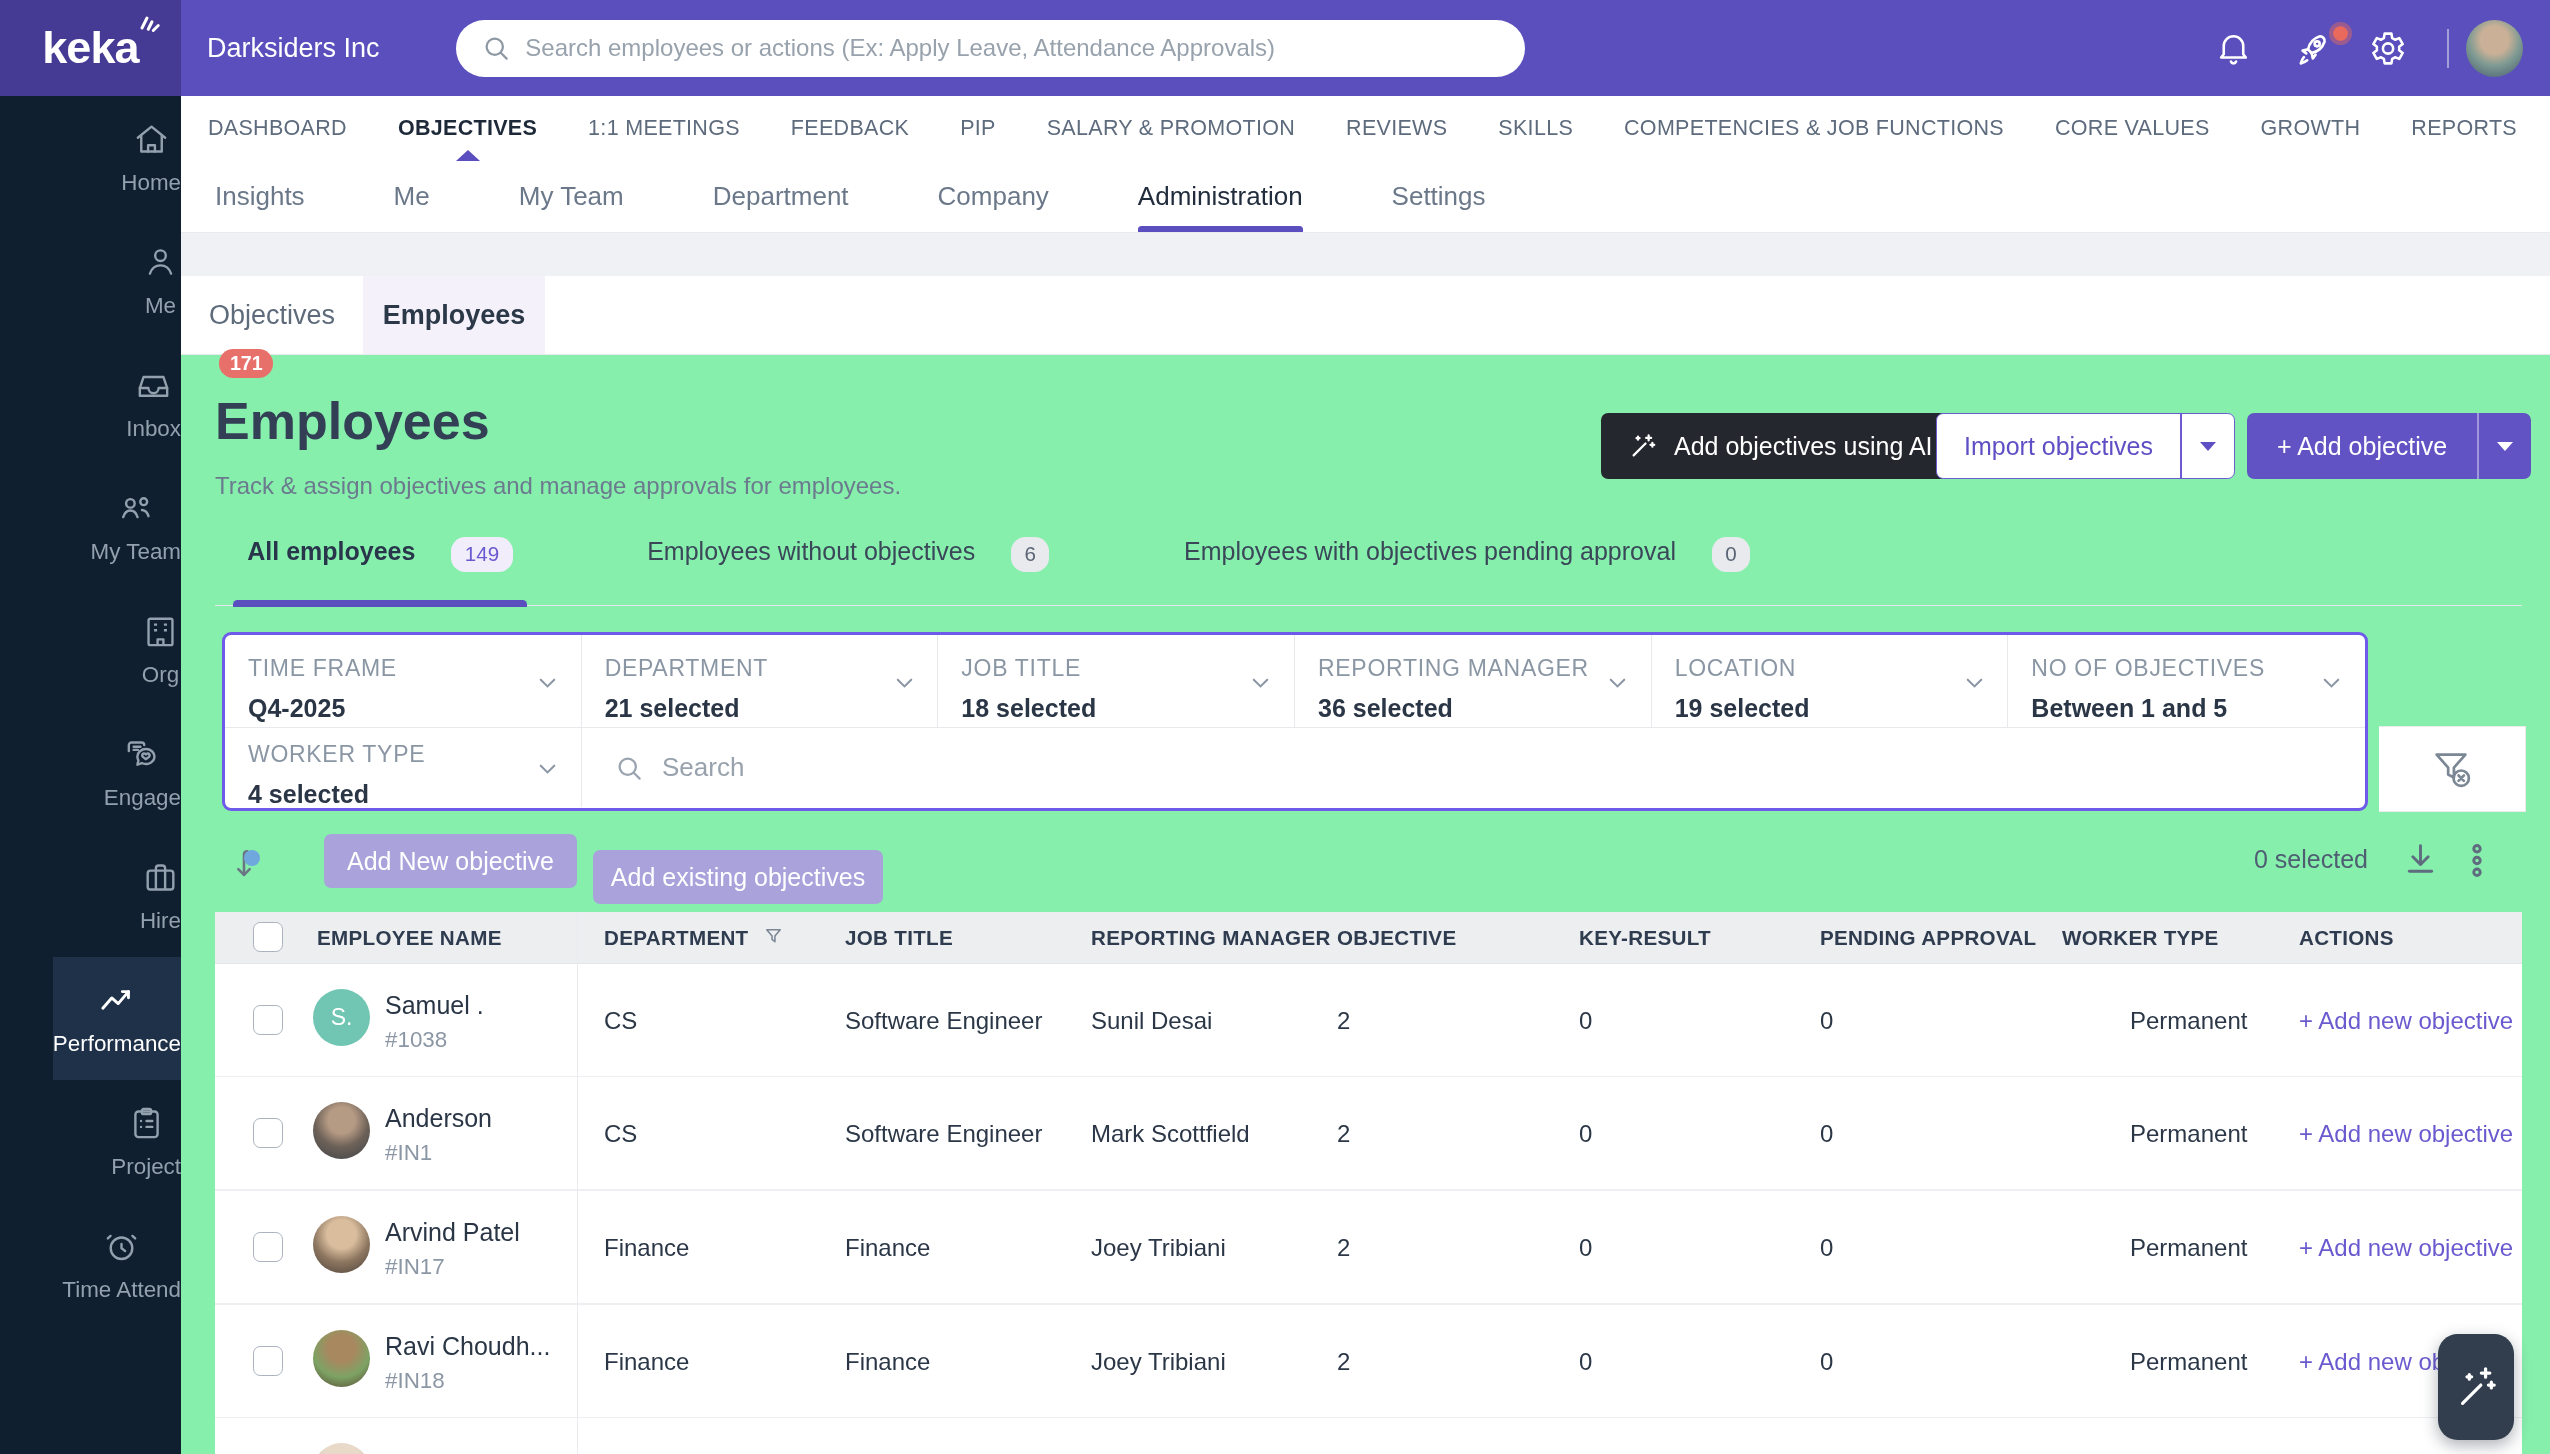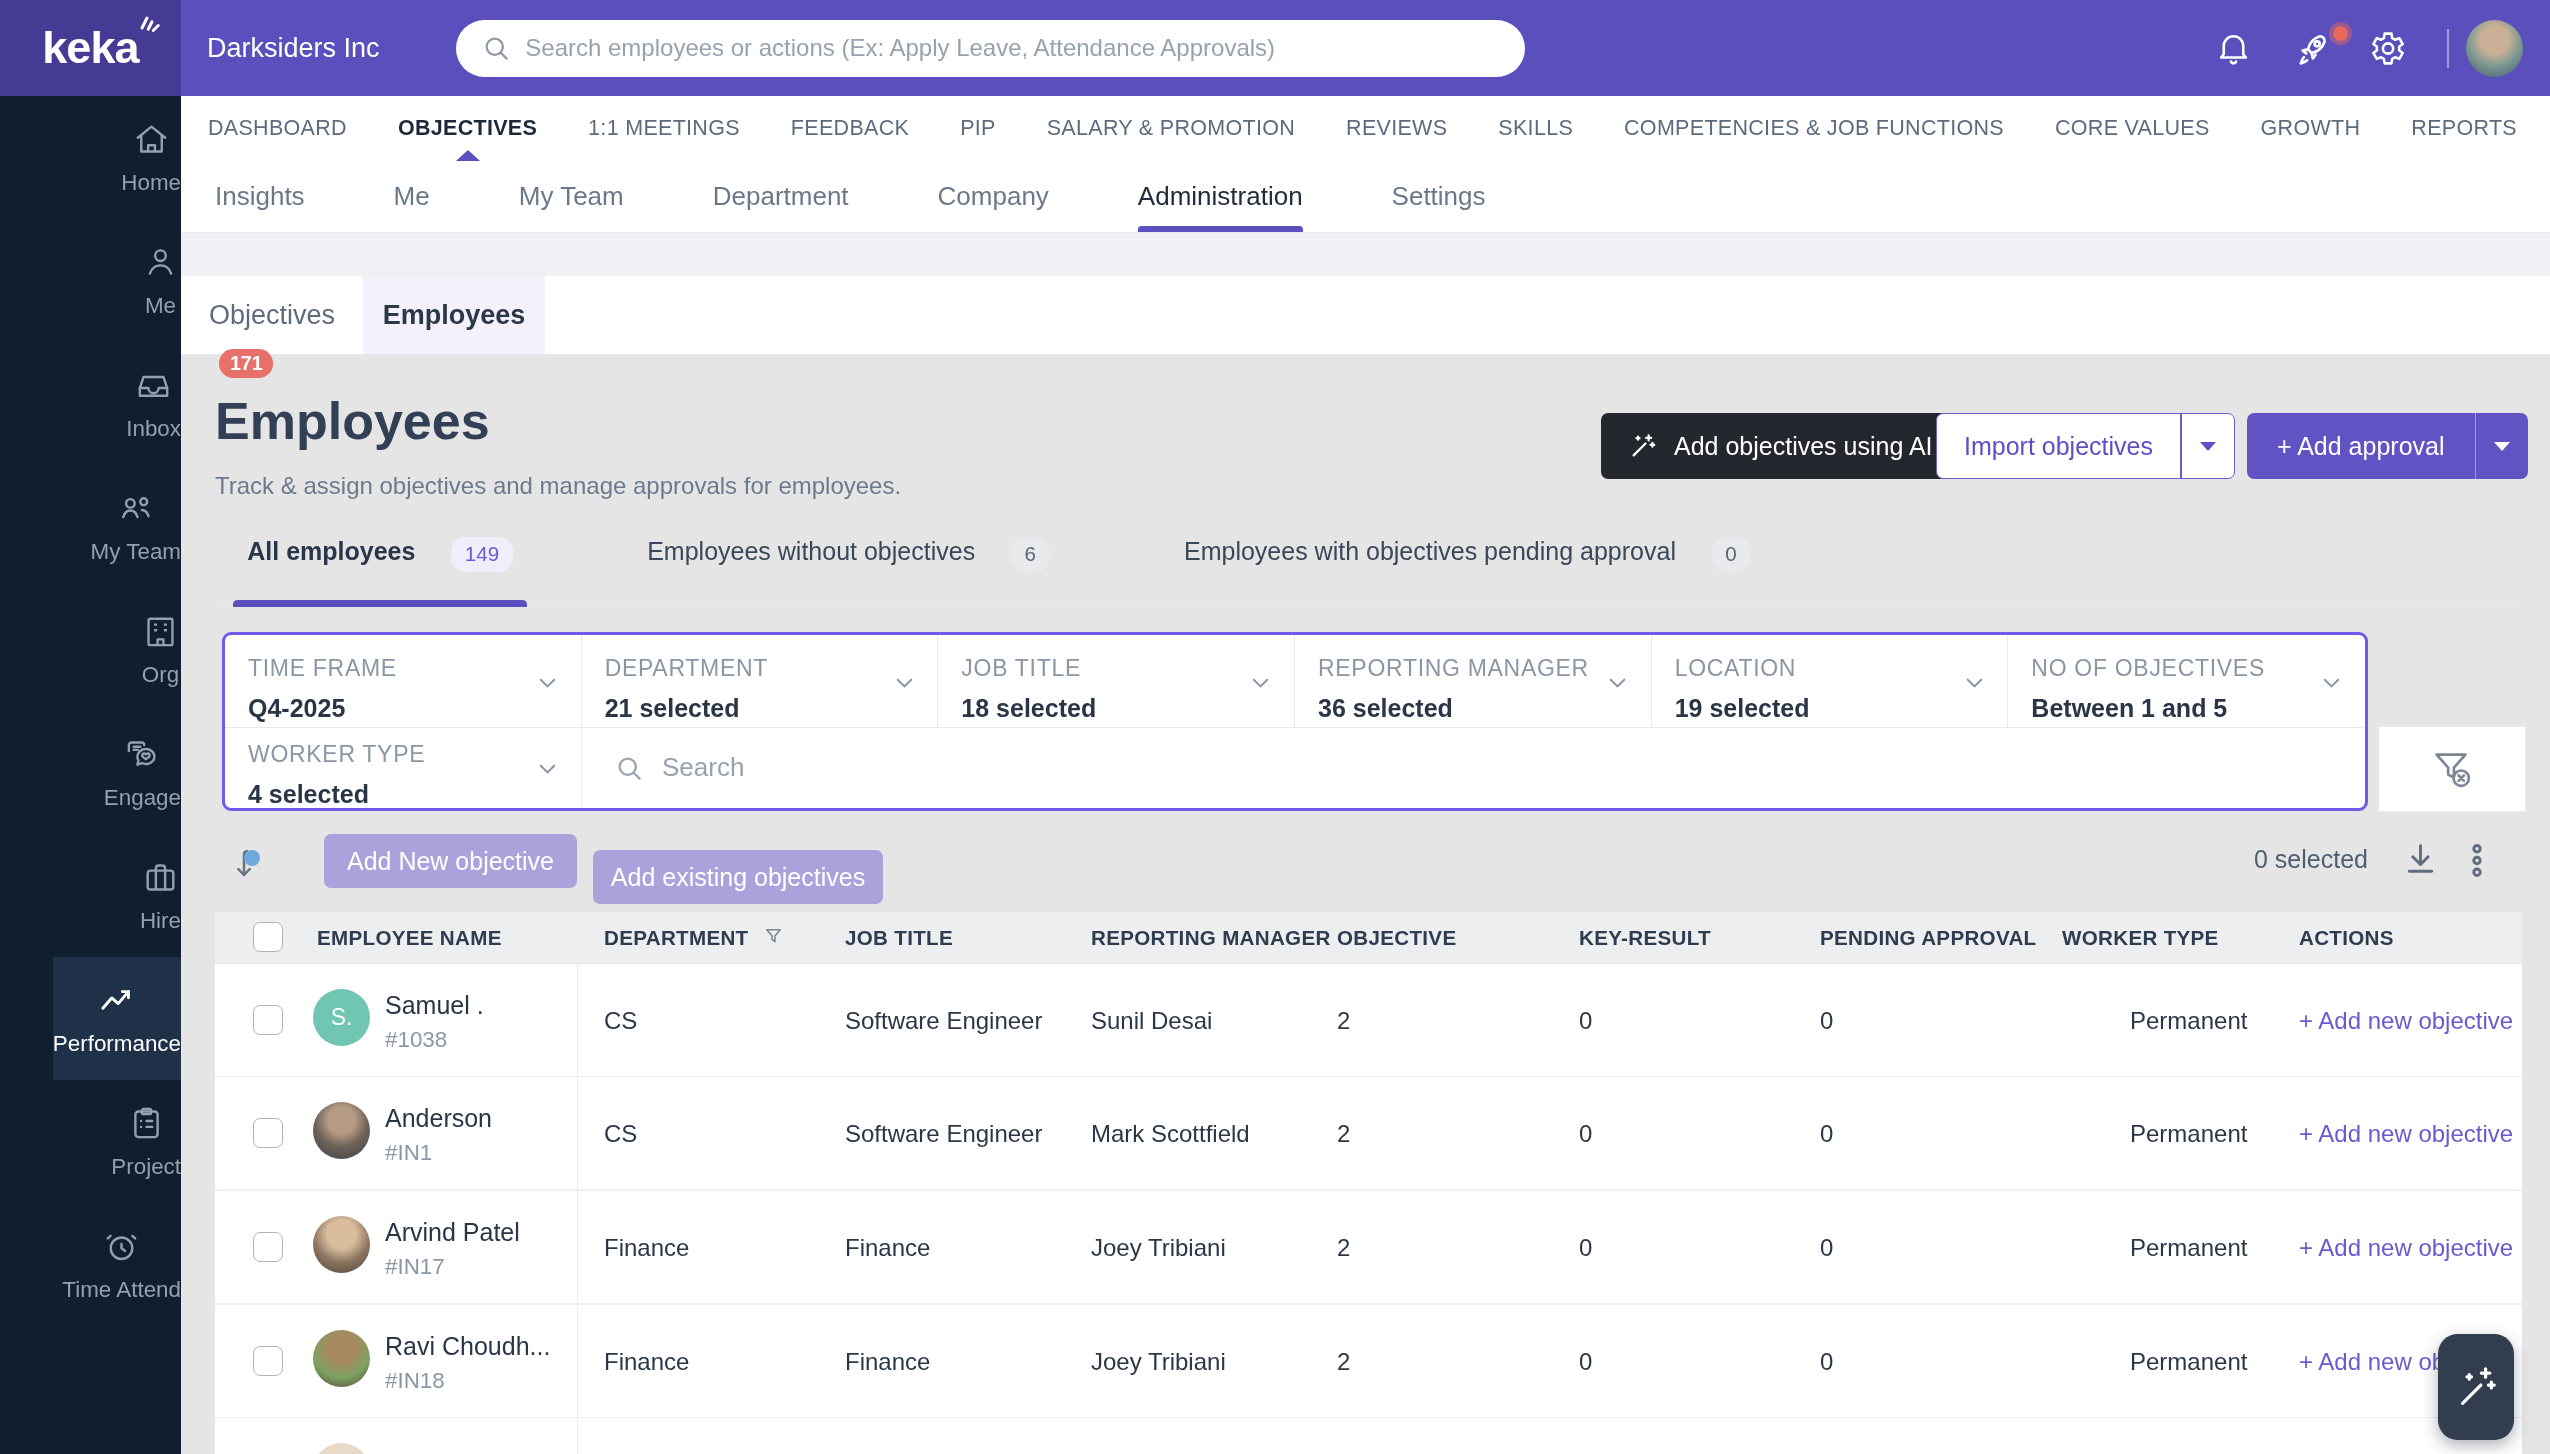--- a/index.html
+++ b/index.html
@@ -24,21 +24,21 @@
 
   
   .sidebar { position:absolute; left:0; top:96px; width:181px; height:1359px; background:#101F2F; z-index:20; display:flex; flex-direction:column;align-items:flex-end; }
   .side-item { height:123px; display:flex; flex-direction:column; align-items:center; justify-content:center; gap:10.7px; color:#93A0AD; position:relative; cursor:pointer; }
   .side-item .lbl { font-size:22.4px; }
   .side-item.active { background:#1E3148; color:#FFFFFF; }
   .inbox-badge { position:absolute; top:7.2px; left:93px; background:#E8706A; color:#fff; font-size:19.7px; font-weight:600; padding:2.7px 10.7px; border-radius:14.3px; }
   .hire-dot { position:absolute; top:16px; left:104px; width:16px; height:16px; border-radius:50%; background:#6FA8DC; }
 
   
-  .content { position:absolute; left:181px; top:96px; width:2370px; height:1359px; background:#e5e5e5; }
+  .content { position:absolute; left:181px; top:96px; width:2370px; height:1359px; background:#86efac; }
 
   .mainnav { position:absolute; left:0; top:0; width:2370px; height:65px; background:#fff; display:flex; align-items:center; padding-left:27px; gap:51px; }
   .mn-item { font-size:21.5px; color:#5D6B7D; font-weight:500; letter-spacing:0.3px; position:relative; height:100%; display:flex; align-items:center; cursor:pointer; }
   .mn-item.active { color:#1D2938; font-weight:700; }
   .tri-up { position:absolute; bottom:0; left:50%; transform:translateX(-50%); width:0; height:0; border-left:12.5px solid transparent; border-right:12.5px solid transparent; border-bottom:11.6px solid #5B4EBE; }
 
   .subnav { position:absolute; left:0; top:65px; width:2370px; height:72px; background:#fff; border-bottom:0.9px solid #E8EAED; display:flex; align-items:stretch; padding-left:34px; gap:89px; }
   .sn-item { font-size:26px; color:#6B7889; display:flex; align-items:center; position:relative; cursor:pointer; }
   .sn-item.active { color:#212D3D; font-weight:500; }
   .sn-underline { position:absolute; left:0; right:0; bottom:0; height:6.3px; background:#5B4EBE; border-radius:3.6px 3.6px 0 0; }
@@ -343,21 +343,21 @@
 
   <div class="btn-split btn-import">
     <span class="main">Import objectives</span>
     <span class="sep"></span>
     <span class="caret-cell">
         <span class="caret"></span>
       </span>
   </div>
 
   <div class="btn-split btn-add">
-    <span class="main">+ Add approval</span>
+    <span class="main">+ Add objective</span>
     <span class="sep"></span>
     <span class="caret-cell">
         <span class="caret"></span>
       </span>
   </div>
 
   <div class="viewtabs">
     <div class="vt active">
       <span class="vlabel">All employees</span>
       <span class="count-pill">149</span>

